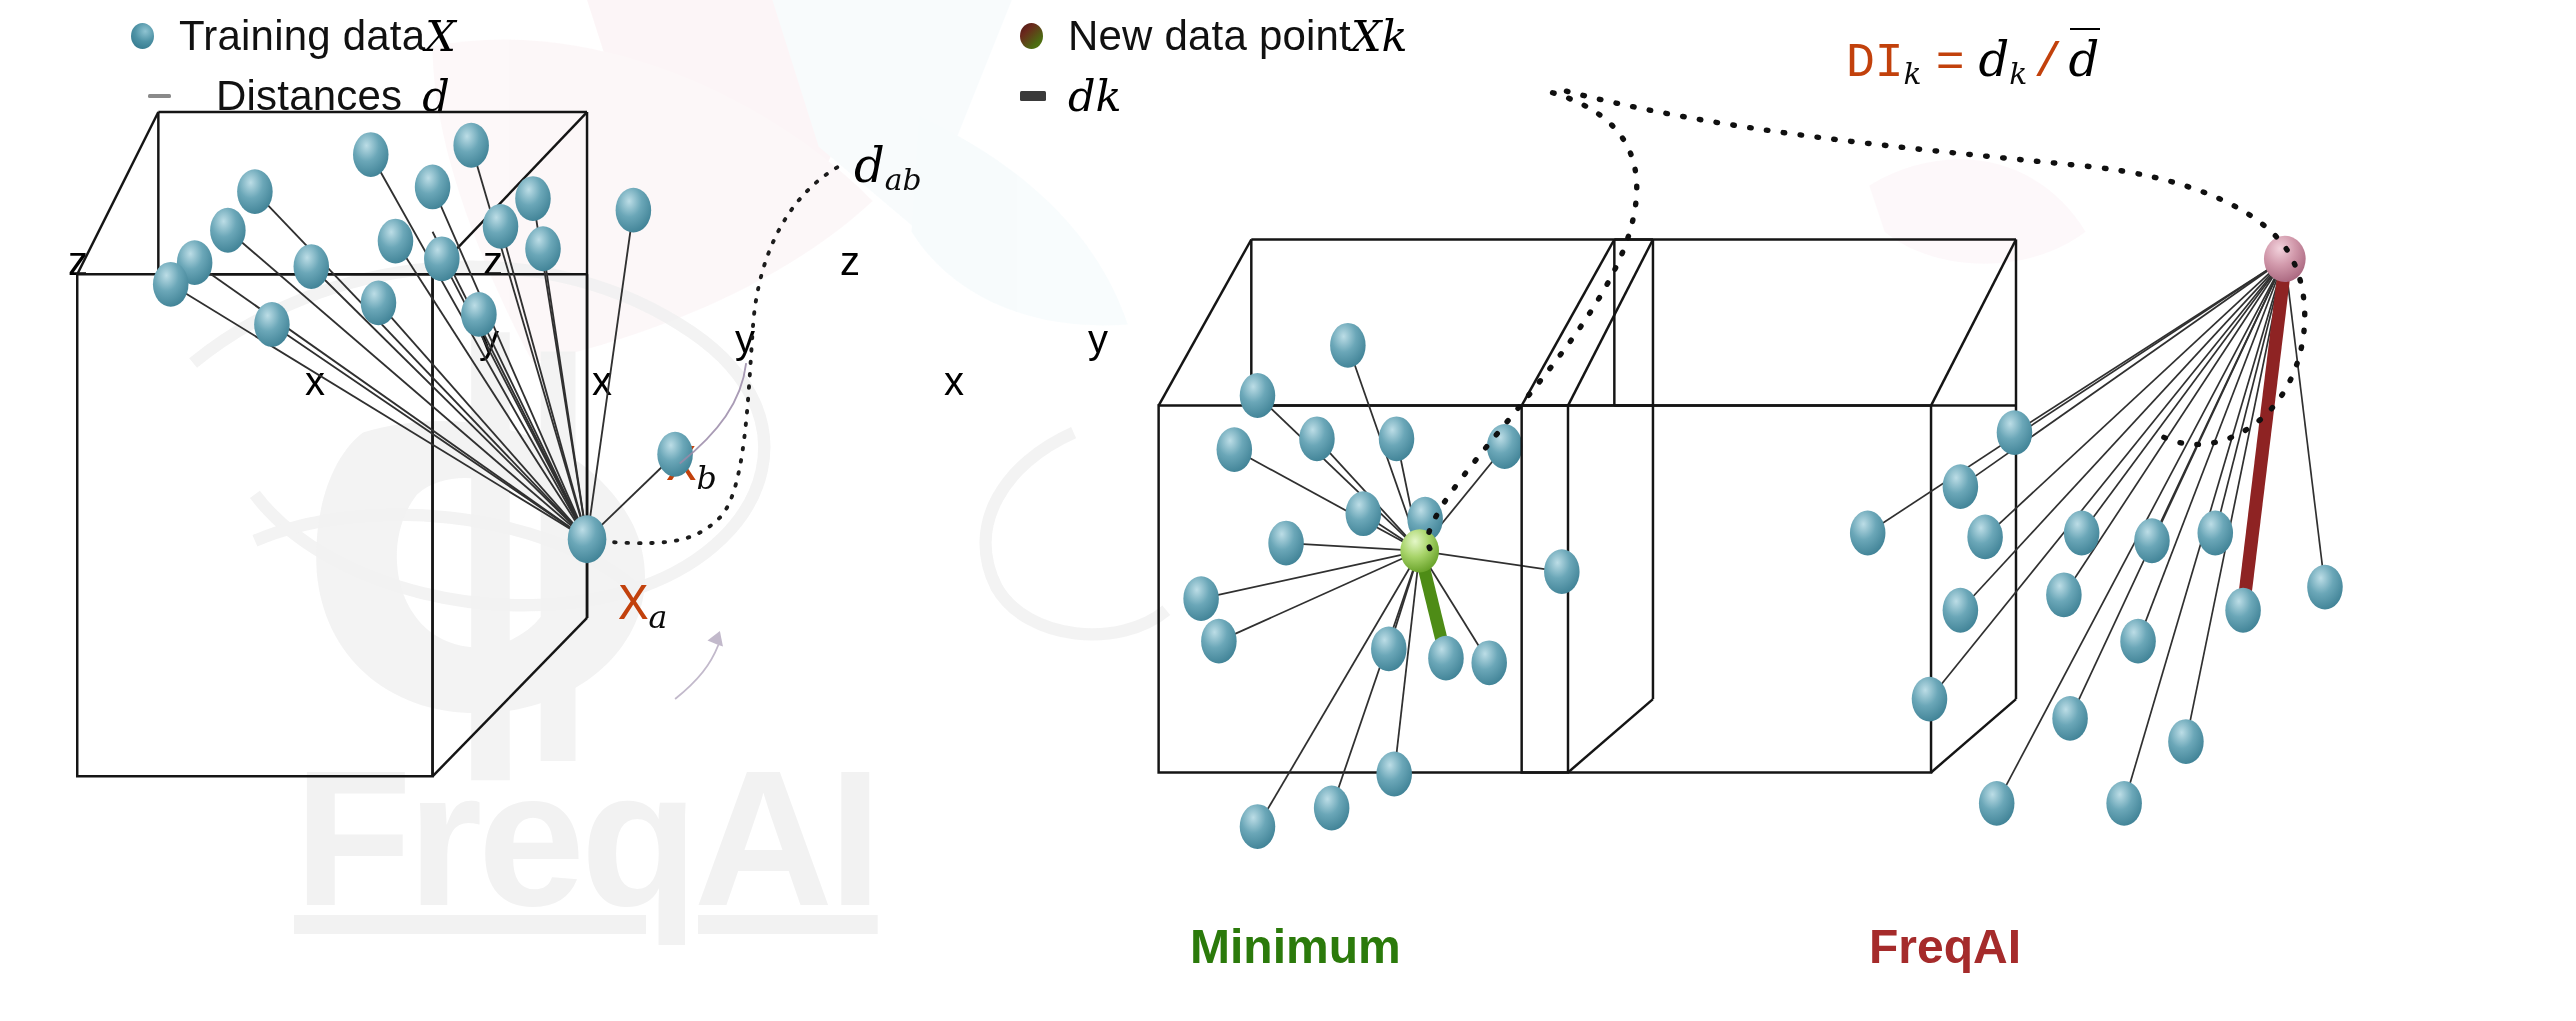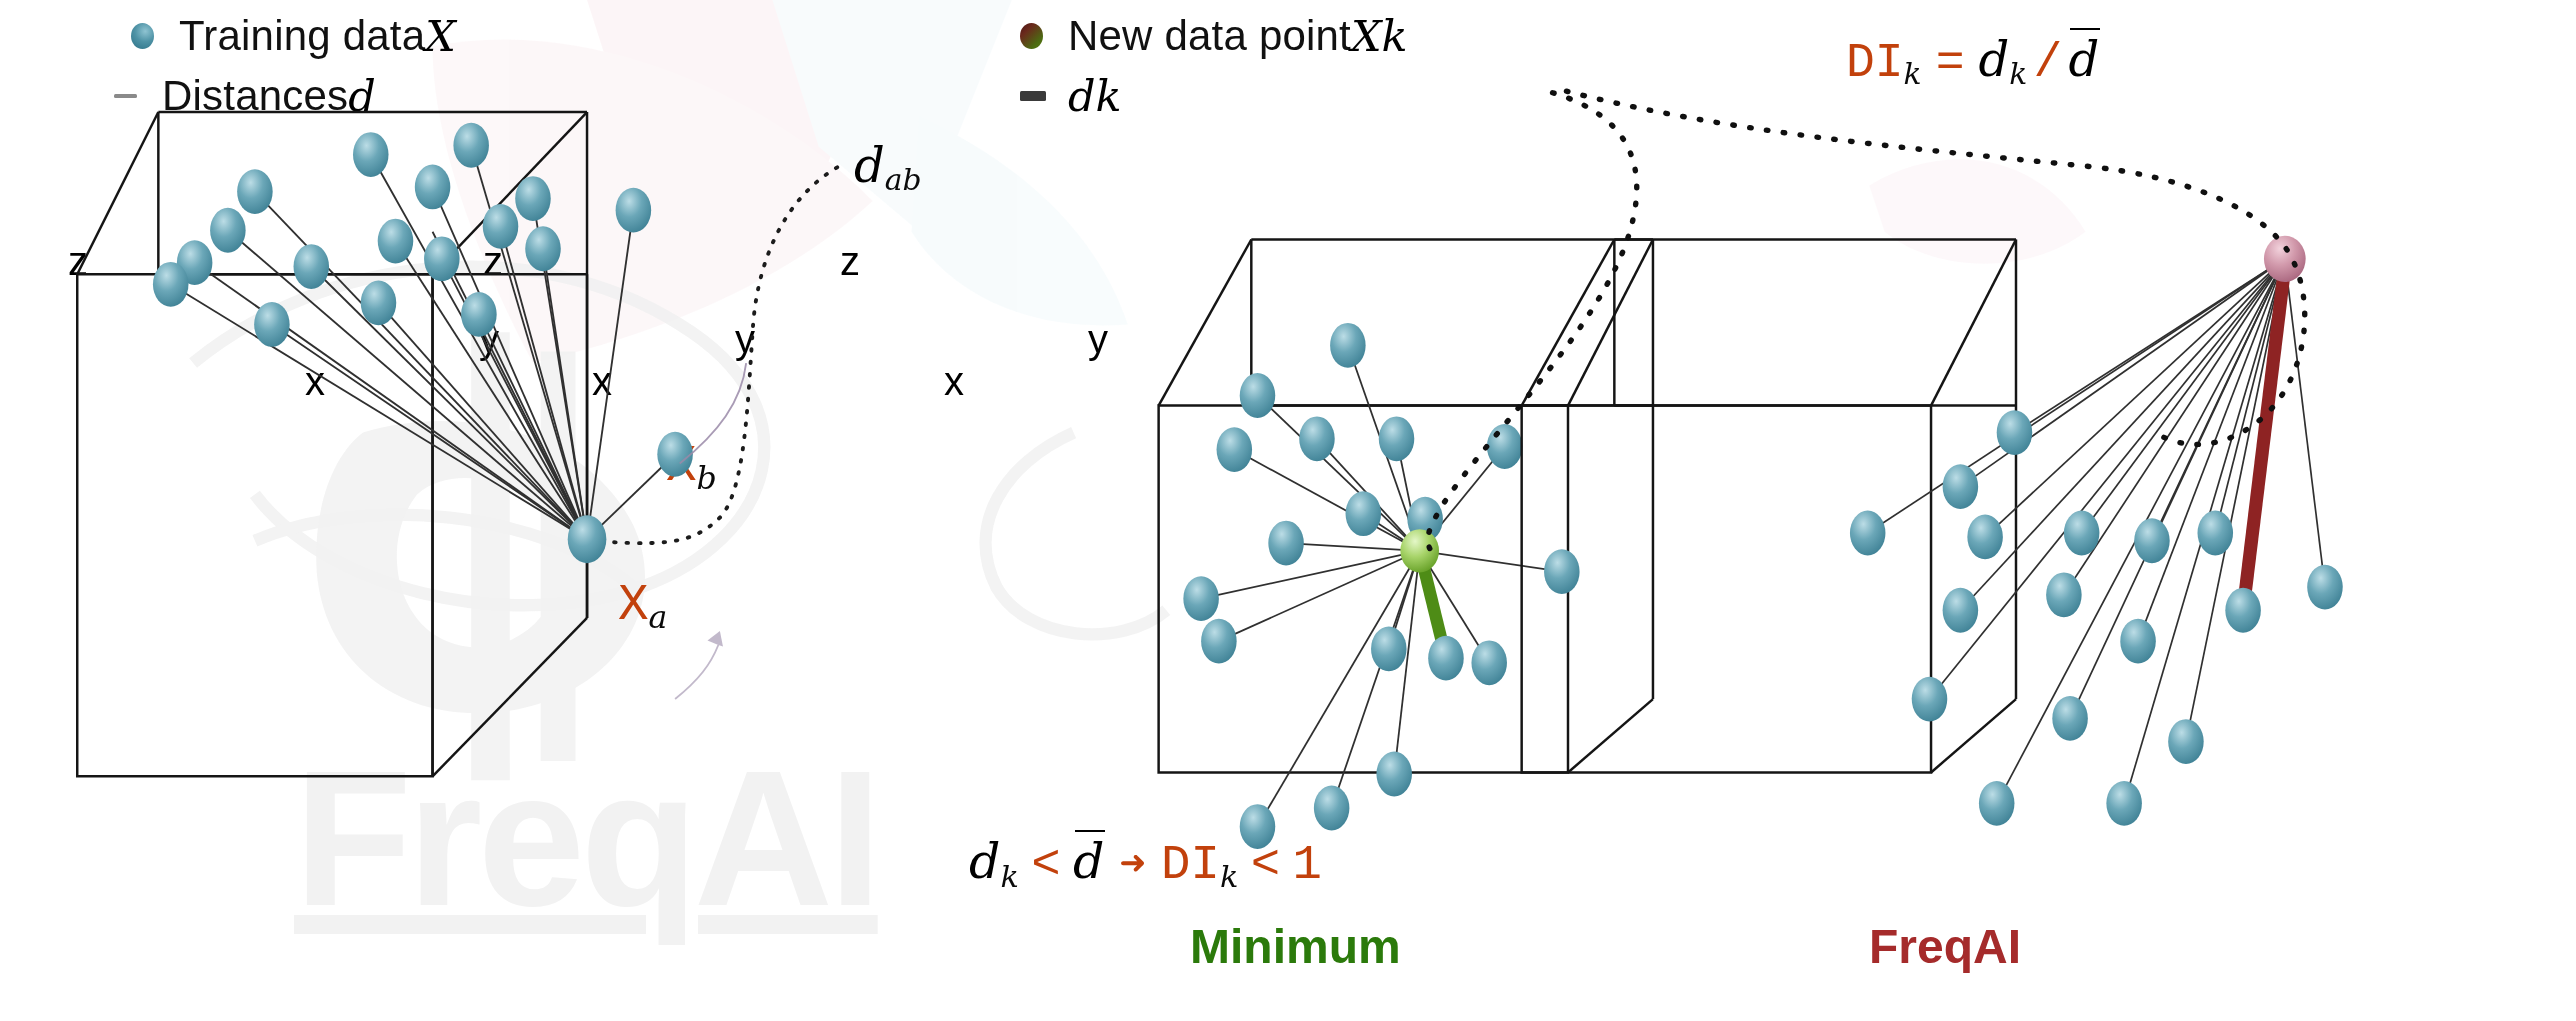--- a/index.html
+++ b/index.html
@@ -76,21 +76,21 @@
   <div class="wm wm-text">FreqAI</div>
 
   <div class="legend-row" style="left:131px; top:10.8px;justify-content:center;">
     <span class="mk-wrap">
         <span class="mk-dot train"></span>
       </span>
     <span class="legend-label">Training data </span>
     <span class="math" style="font-size:43px;">X</span>
   </div>
 
-  <div class="legend-row" style="left:114px; top:71px;">
+  <div class="legend-row" style="left:148px; top:71px;gap:20px;">
     <span class="mk-wrap">
         <span class="mk-dash"></span>
       </span>
     <span class="legend-label">Distances </span>
     <span class="math" style="font-size:43px;">d</span>
   </div>
 
   <div class="legend-row" style="left:1020px; top:10.8px;">
     <span class="mk-wrap">
         <span class="mk-dot newpt"></span>
@@ -128,23 +128,20 @@
   <div class="axlabel" style="left:479px; top:317px;">y</div>
 
   <div class="axlabel" style="left:483px;  top:239px;">z</div>
   <div class="axlabel" style="left:592px;  top:359px;">x</div>
   <div class="axlabel" style="left:735px;  top:317px;">y</div>
 
   <div class="axlabel" style="left:840px; top:239px;">z</div>
   <div class="axlabel" style="left:944px; top:359px;">x</div>
   <div class="axlabel" style="left:1088px; top:317px;">y</div>
 
-  <div class="eq" style="left:969px; top:833px; font-size:49px;">
-    <span class="math">d</span><span class="sub">k</span><span class="mathup" style="padding:0 12.4px;">&lt;</span><span class="math bar">d</span><span class="mathup" style="padding:0 15.4px;font-size:.88em;">➜</span><span class="mathup">DI</span><span class="sub">k</span><span class="mathup" style="padding:0 12.4px;">&lt;</span><span class="mathup">1</span>
-  </div>
 
 
   <div class="status" style="left:1190px; top:919px; font-size:48px; color:#2b7a0b;">Minimum</div>
   <div class="status" style="left:1869px; top:919px; font-size:48px; color:#a52b2b;">FreqAI</div>
 
   <svg width="2576" height="1022" viewBox="0 0 3335 1323">
     <defs>
       <radialGradient id="gTeal" cx="38%" cy="30%" r="78%">
         <stop offset="0%" stop-color="#bcdde6"></stop>
         <stop offset="45%" stop-color="#6ba7b8"></stop>

